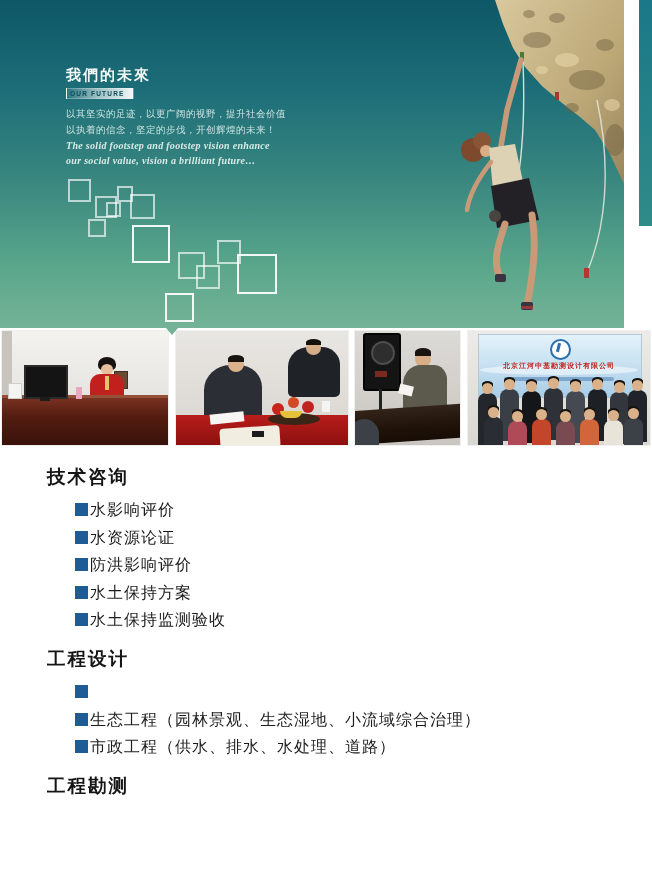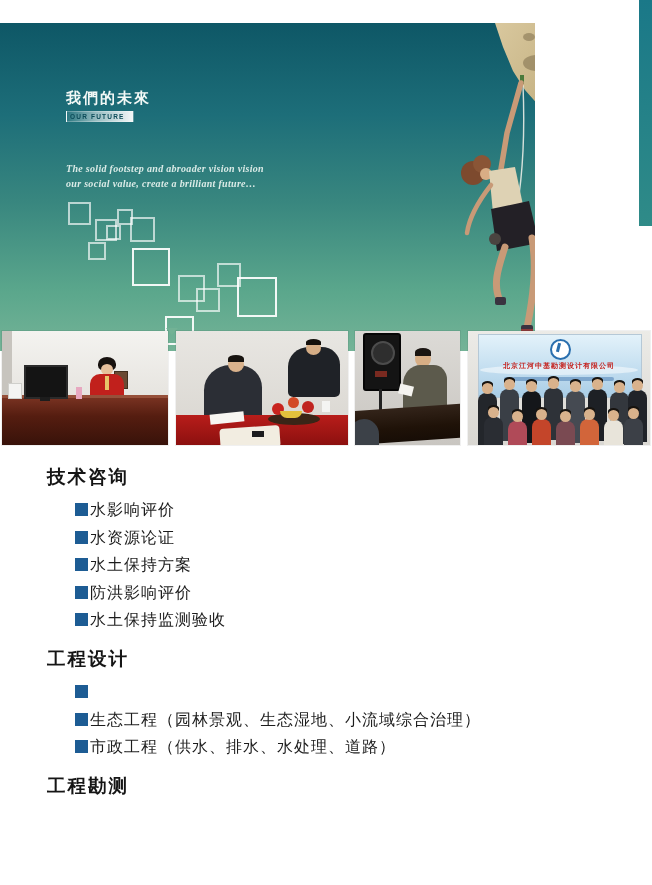--- a/index.html
+++ b/index.html
@@ -1,22 +1,22 @@
 <!DOCTYPE html>
 <html><head>
 <meta charset="utf-8">
 <style>
   html,body{margin:0;padding:0;background:#fff;}
   body{width:652px;height:885px;position:relative;overflow:hidden;
        font-family:"Liberation Sans",sans-serif;}
   .abs{position:absolute;}
 
   
-  .hero{position:absolute;left:0;top:0;width:535px;height:328px;overflow:hidden;
-        background:linear-gradient(180deg,#0e5766 0%,#1d6e79 28%,#39877f 55%,#5ba78c 82%,#74b397 100%);margin-top:23px;}
+  .hero{position:absolute;left:0;top:0;width:624px;height:328px;overflow:hidden;
+        background:linear-gradient(180deg,#0e5766 0%,#1d6e79 28%,#39877f 55%,#5ba78c 82%,#74b397 100%);}
   .side-strip{position:absolute;left:639px;top:0;width:13px;height:226px;
         background:linear-gradient(180deg,#1a7888 0%,#2f8b88 100%);}
   .hero-title{position:absolute;left:66px;top:66px;font-family:"Liberation Serif",serif;
         font-weight:bold;font-size:15px;letter-spacing:2px;color:#f2f8f6;}
   .hero-bar{position:absolute;left:66px;top:88px;width:66px;height:9px;
         background:linear-gradient(90deg,rgba(255,255,255,0.06) 0%,rgba(255,255,255,0.55) 45%,rgba(255,255,255,0.95) 100%);
         border:1px solid rgba(255,255,255,0.25);}
   .hero-bar span{display:block;font-size:6.5px;line-height:9px;padding-left:3px;
         letter-spacing:1.2px;color:#0c4c59;font-weight:bold;}
   .hero-cn{position:absolute;left:66px;top:106px;font-size:9.5px;line-height:15.5px;
@@ -63,21 +63,22 @@
       <div class="sq" style="left: 196px; top: 265px; width: 20px; height: 20px;"></div>
       <div class="sq" style="left: 217px; top: 240px; width: 20px; height: 20px;"></div>
       <div class="sq bright" style="left: 237px; top: 254px; width: 36px; height: 36px;"></div>
       <div class="sq bright" style="left: 165px; top: 293px; width: 25px; height: 25px;"></div>
     </div>
 
   <div class="hero-title">我們的未來</div>
   <div class="hero-bar">
     <span>OUR FUTURE</span>
   </div>
-  <div class="hero-en"><span>The solid footstep and abroader vision vision</span><br><span>our social value, create a brilliant future…</span></div>
+  <div class="hero-cn"><span>以其坚实的足迹，以更广阔的视野，提升社会价值</span><br><span>以执着的信念，坚定的步伐，开创辉煌的未来！</span></div>
+  <div class="hero-en"><span>The solid footstep and footstep vision enhance</span><br><span>our social value, vision a brilliant future…</span></div>
 
   <svg class="abs" style="left:437px;top:0;" width="200" height="328" viewBox="0 0 200 328">
     <defs>
       <linearGradient id="rockg" x1="0" y1="0" x2="1" y2="1">
         <stop offset="0" stop-color="#d9c89e"></stop>
           <stop offset="0.55" stop-color="#bca877"></stop>
         <stop offset="1" stop-color="#8f7c55"></stop>
       </linearGradient>
     </defs>
 
@@ -226,22 +227,22 @@
       <div class="abs" style="left: 160px; top: 75px; width: 11px; height: 6px; background: rgb(23, 19, 15); border-radius: 50% 50% 0px 0px;"></div>
       <div class="abs" style="left: 160px; top: 77px; width: 11px; height: 11px; background: rgb(217, 178, 140); border-radius: 50%;"></div>
     </div>
 </div>
 
 <div class="business">
   <div id="business-groups">
       <div class="group-title">技术咨询</div>
       <div class="service-item"><span class="bullet" style="background: rgb(29, 92, 148);"></span><span>水影响评价</span></div>
       <div class="service-item"><span class="bullet" style="background: rgb(29, 92, 148);"></span><span>水资源论证</span></div>
+      <div class="service-item"><span class="bullet" style="background: rgb(29, 92, 148);"></span><span>防洪影响评价</span></div>
       <div class="service-item"><span class="bullet" style="background: rgb(29, 92, 148);"></span><span>水土保持方案</span></div>
-      <div class="service-item"><span class="bullet" style="background: rgb(29, 92, 148);"></span><span>防洪影响评价</span></div>
       <div class="service-item"><span class="bullet" style="background: rgb(29, 92, 148);"></span><span>水土保持监测验收</span></div>
       <div class="group-title">工程设计</div>
       <div class="service-item"><span class="bullet" style="background: rgb(29, 92, 148);"></span></div>
       <div class="service-item"><span class="bullet" style="background: rgb(29, 92, 148);"></span><span>生态工程（园林景观、生态湿地、小流域综合治理）</span></div>
       <div class="service-item"><span class="bullet" style="background: rgb(29, 92, 148);"></span><span>市政工程（供水、排水、水处理、道路）</span></div>
       <div class="group-title">工程勘测</div>
     </div>
 </div>
 
 </body></html>

